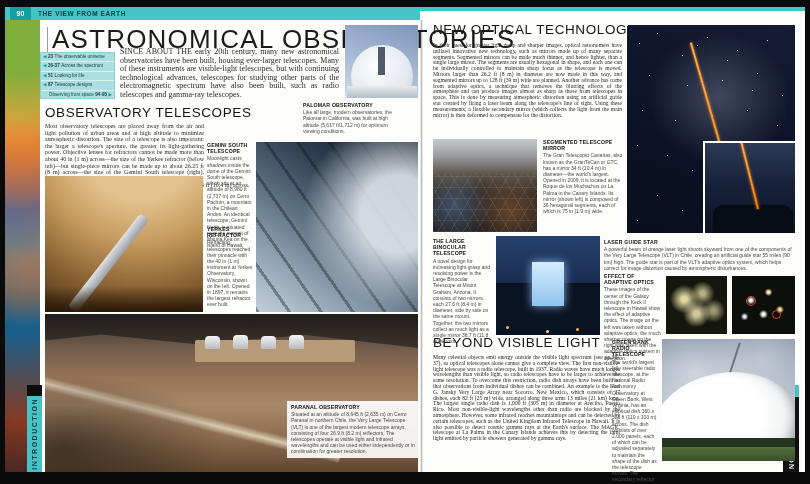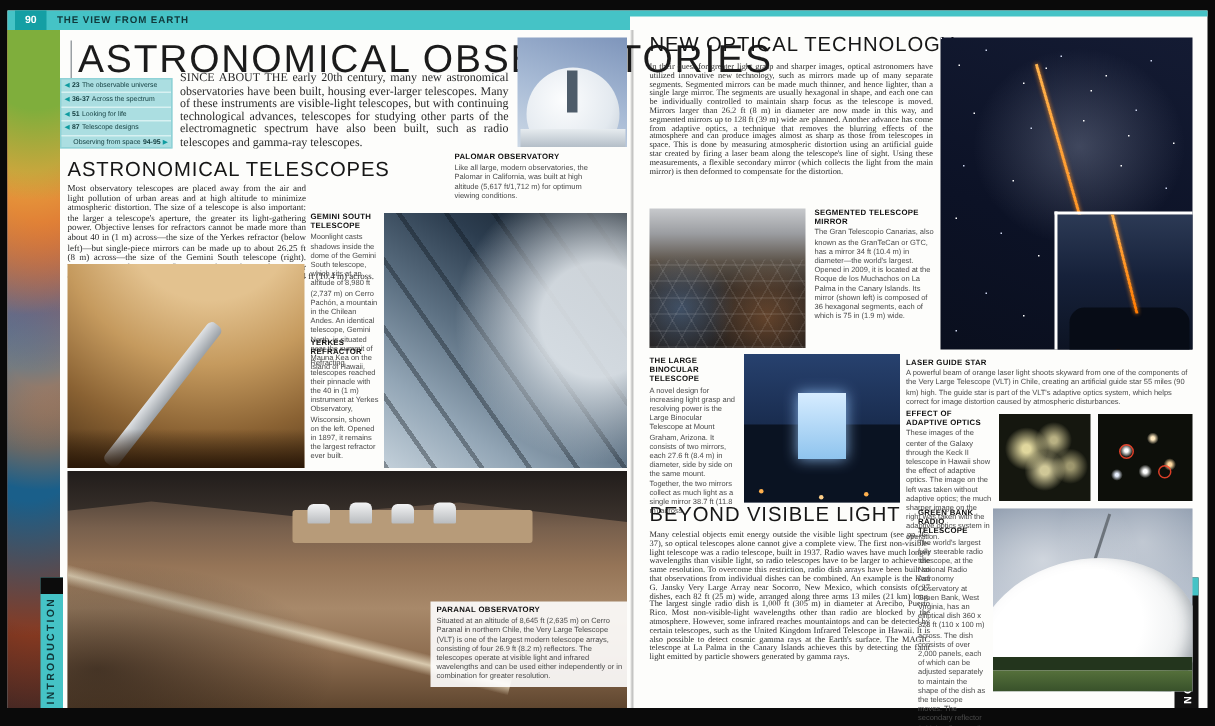--- a/index.html
+++ b/index.html
@@ -129,21 +129,21 @@
          background:radial-gradient(circle at 40% 35%,#fcfdfe,#e3e9ef 60%,#b9c4cf);"></div>
     <div class="abs" style="left:33px;top:22px;width:7px;height:28px;background:#4e5c6a;"></div>
     <div class="abs" style="left:2px;top:61px;width:70px;height:12px;
          background:linear-gradient(#e6ebef,#b4bec8);"></div>
   </div>
   <div class="abs cap-blk" style="left:303px;top:102px;width:95px;">
     <b>PALOMAR OBSERVATORY</b>
     <span>Like all large, modern observatories, the Palomar in California, was built at high altitude (5,617 ft/1,712 m) for optimum viewing conditions.</span>
   </div>
 
-  <h2 class="abs sect-head" style="left:45px;top:105px;margin:0;font-weight:400;">ASTRONOMICAL TELESCOPES</h2>
+  <h2 class="abs sect-head" style="left:45px;top:105px;margin:0;font-weight:400;">OBSERVATORY TELESCOPES</h2>
   <p class="abs serif b-obs" style="margin:0;"><span style="float:right;width:128px;height:34px;margin-top:19px;"></span><span>Most observatory telescopes are placed away from the air and light pollution of urban areas and at high altitude to minimize atmospheric distortion. The size of a telescope is also important: the larger a telescope's aperture, the greater its light-gathering power. Objective lenses for refractors cannot be made more than about 40 in (1 m) across—the size of the Yerkes refractor (below left)—but single-piece mirrors can be made up to about 26.25 ft (8 m) across—the size of the Gemini South telescope (right). Using segmented mirrors, reflectors can be made even larger. For example, the Gran Telescopio Canarias has a segmented mirror 34 ft (10.4 m) across.</span></p>
 
   <div class="photo" style="left:45px;top:176px;width:158px;height:136px;
        background:radial-gradient(circle at 60% -25%,#e3c28f 0 30%,#c59a5e 52%,#8a6233 76%,#4e3418 100%);">
     <div class="abs" style="left:58px;top:28px;width:11px;height:118px;border-radius:4px;
          background:linear-gradient(90deg,#dfe2e5,#9aa0a6);transform:rotate(38deg);"></div>
     <div class="abs" style="left:0;bottom:0;width:158px;height:26px;
          background:linear-gradient(rgba(30,18,6,0),#2a1808);"></div>
   </div>
 

